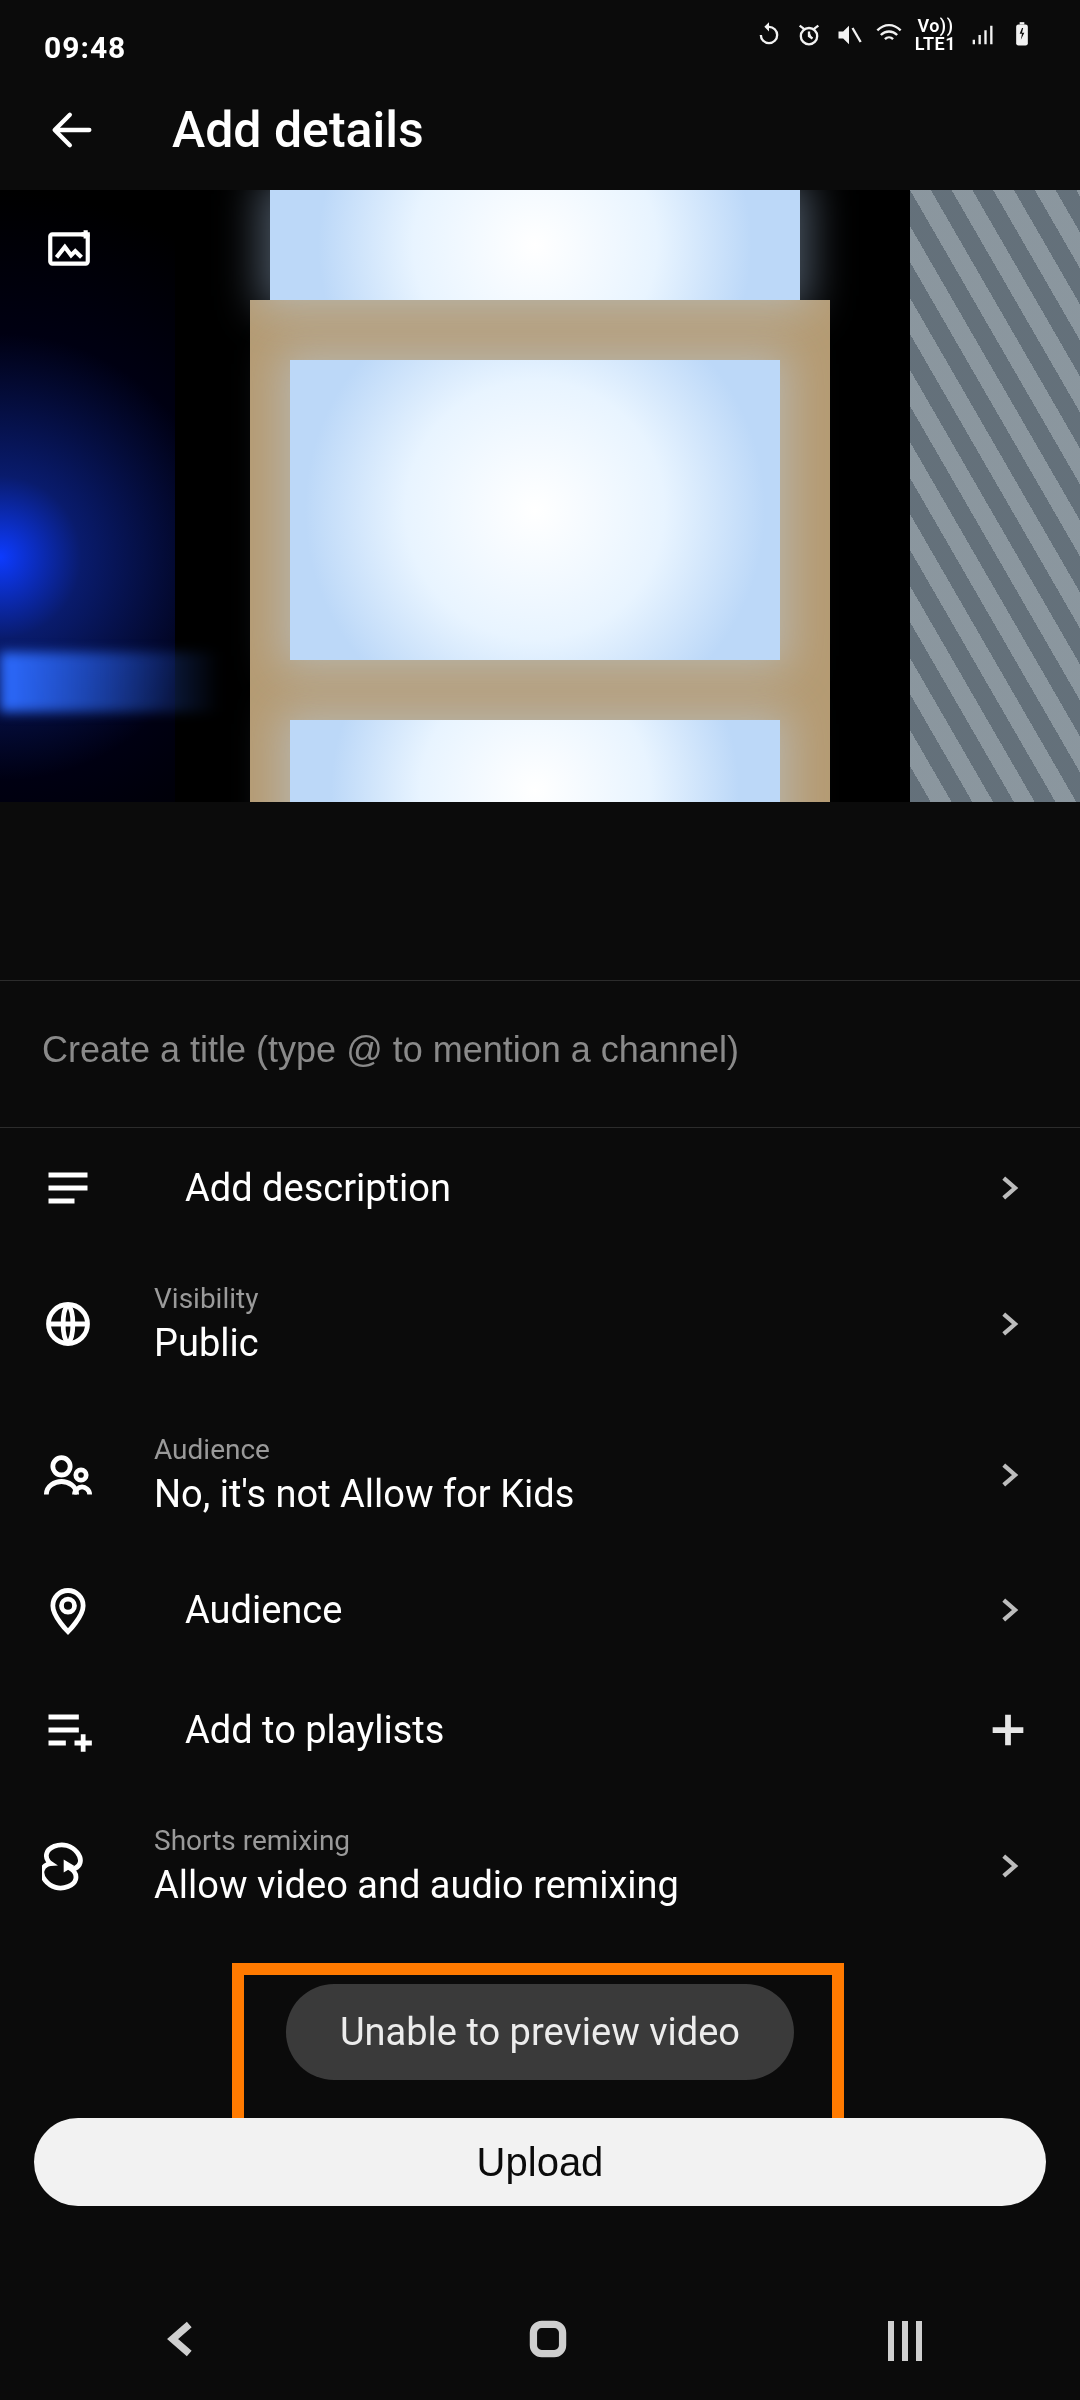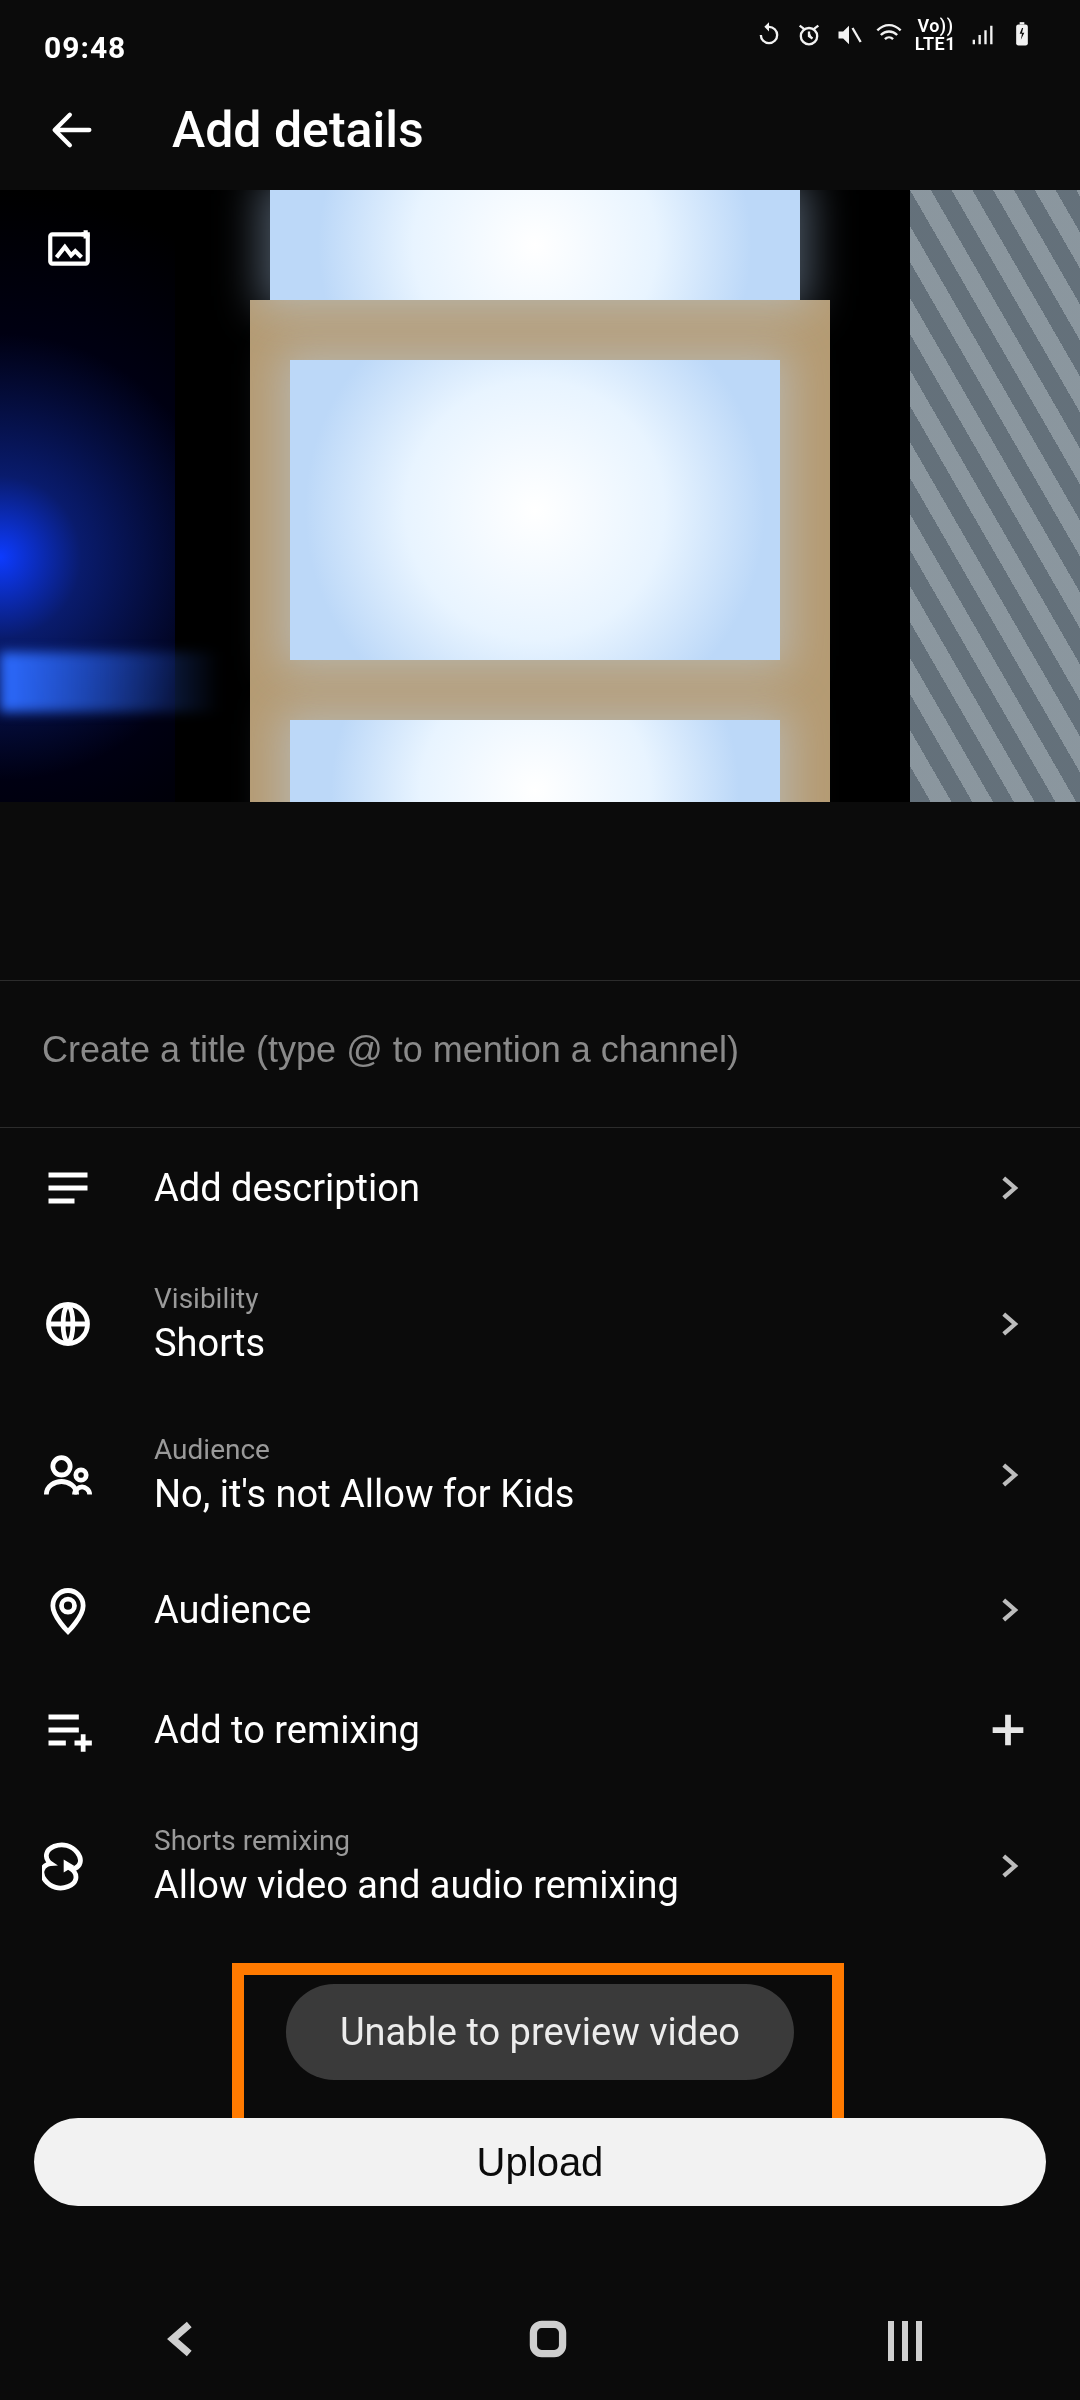--- a/index.html
+++ b/index.html
@@ -27,21 +27,21 @@
   .title-box { border-top:1px solid #2c2c2c; border-bottom:1px solid #2c2c2c; padding: 48px 42px 56px; }
   .title-input { width:100%; background:transparent; border:none; outline:none; color:#a16207; font-size:36px; }
   .title-input::placeholder { color:#8a8a8a; }
   .rows { }
   .row { display:flex; align-items:center; padding: 34px 42px; gap: 40px; }
   .row .icon-slot { width: 72px; display:flex; align-items:center; justify-content:flex-start; }
   .row .icon-slot svg { width:52px; height:52px; stroke:#ffffff; fill:none; stroke-width:2.2; }
   .row-body { flex:1; display:flex; flex-direction:column; gap:6px; }
   .row-label { font-size:28px; color:#9a9a9a; }
   .row-value { font-size:38px; color:#ffffff; }
-  .row-single { font-size:38px; color:#ffffff; }
+  .row-single { font-size:38px; color:#ffffff;margin-left:31px; }
   .row-action { width:60px; display:flex; align-items:center; justify-content:center; }
   .row-action svg { width:34px; height:34px; stroke:#bdbdbd; fill:none; stroke-width:3; }
   .plus svg { width:46px; height:46px; stroke:#e6e6e6; }
   .toast-highlight { position:absolute; left:232px; top:1963px; width:612px; height:170px; border:12px solid #ff7a00; }
   .toast { position:absolute; top:1984px; left:50%; transform:translateX(-50%); background:#3a3a3a; color:#ececec; font-size:38px; padding: 26px 54px; border-radius: 60px; white-space:nowrap; }
   .upload-bar { position:absolute; left:34px; right:34px; top:2118px; }
   .upload-btn { width:100%; height:88px; border-radius:60px; background:#f2f2f2; color:#0b0b0b; font-size:40px; font-weight:500; border:none; }
   .nav-bar { position:absolute; left:0; right:0; bottom:0; height:118px; display:flex; align-items:center; justify-content:space-around; }
   .nav-bar svg { width:50px; height:50px; stroke:#cfcfcf; fill:none; stroke-width:3.5; }
   .recents { display:flex; gap:8px; }
@@ -134,21 +134,21 @@
 
   <div class="row">
     <div class="icon-slot">
         <svg viewBox="0 0 24 24">
           <circle cx="12" cy="12" r="9"></circle>
           <path d="M3 12h18M12 3c3 3 3 15 0 18M12 3c-3 3-3 15 0 18"></path>
         </svg>
       </div>
     <div class="row-body">
       <div class="row-label">Visibility</div>
-      <div class="row-value">Shorts</div>
+      <div class="row-value">Public</div>
     </div>
     <div class="row-action">
         <svg viewBox="0 0 24 24">
           <path d="M9 5l8 7-8 7"></path>
         </svg>
       </div>
   </div>
 
   <div class="row">
     <div class="icon-slot">
@@ -187,21 +187,21 @@
       </div>
   </div>
 
   <div class="row">
     <div class="icon-slot">
         <svg viewBox="0 0 24 24">
           <path d="M3 6h14M3 12h14M3 18h8M19 14v8M15 18h8"></path>
         </svg>
       </div>
     <div class="row-body">
-        <div class="row-single">Add to remixing</div>
+        <div class="row-single">Add to playlists</div>
       </div>
     <div class="row-action plus">
         <svg viewBox="0 0 24 24">
           <path d="M12 4v16M4 12h16"></path>
         </svg>
       </div>
   </div>
 
   <div class="row">
     <div class="icon-slot">

